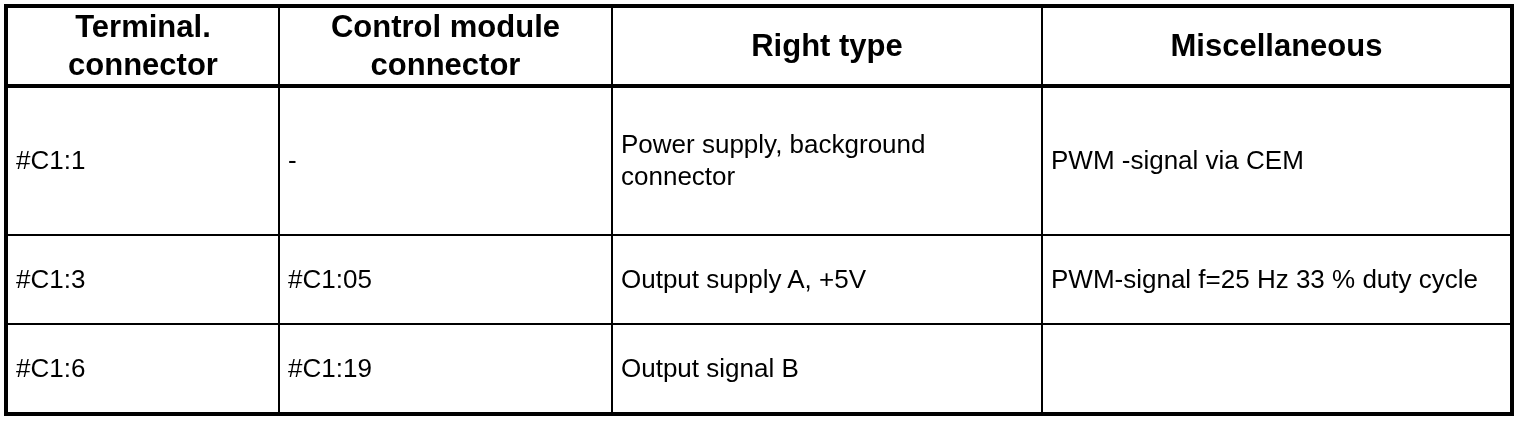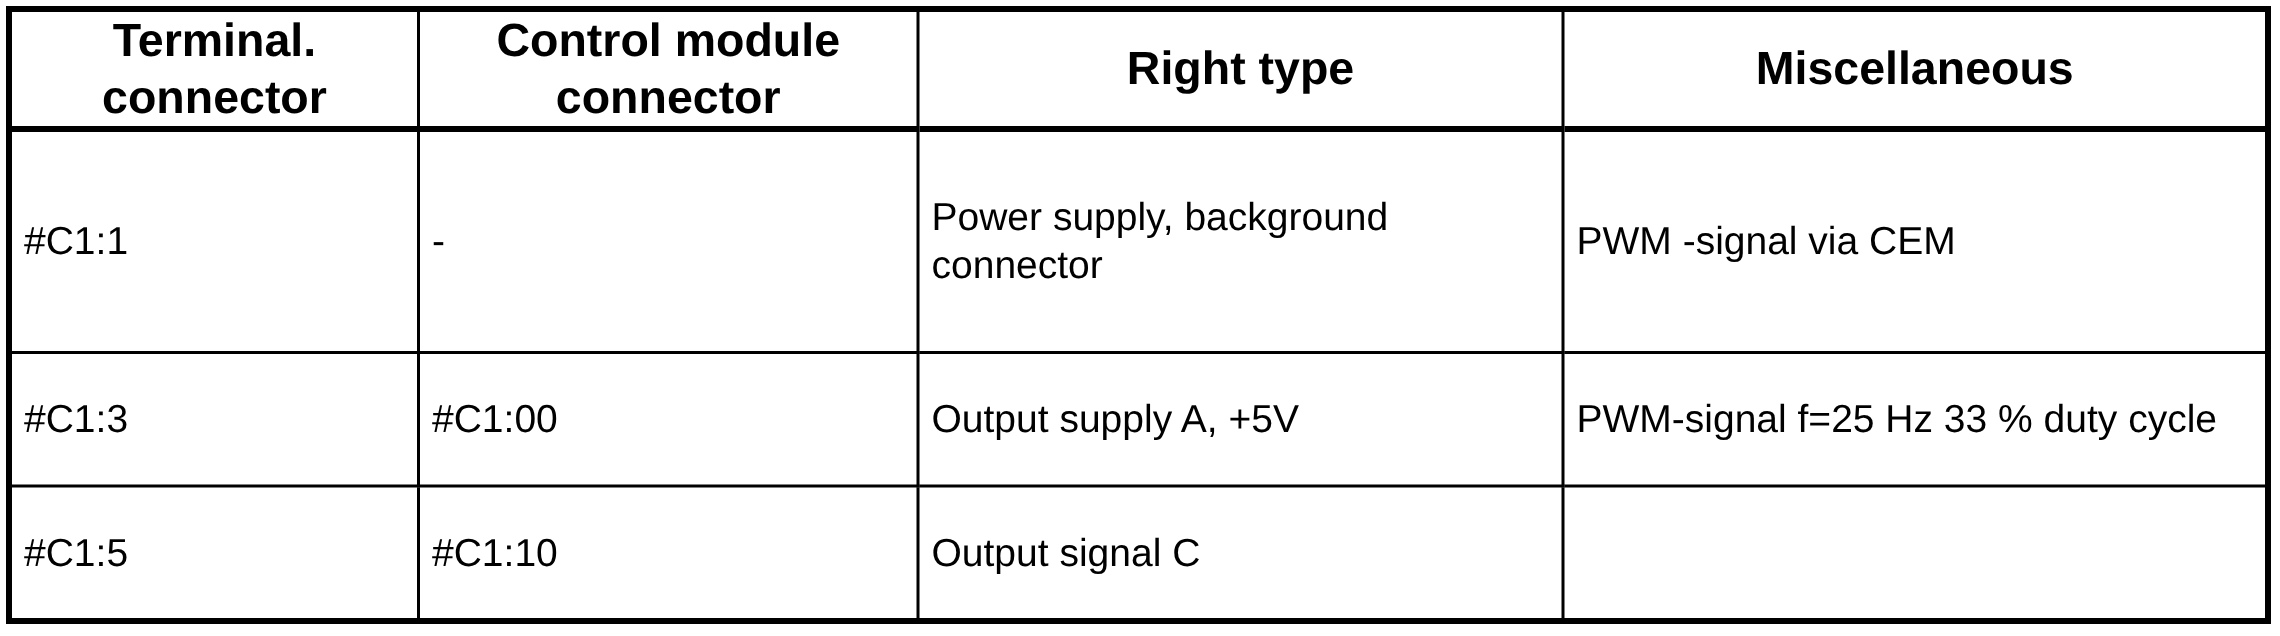--- a/index.html
+++ b/index.html
@@ -86,25 +86,25 @@
     </thead>
     <tbody>
       <tr class="r-short">
         <td>#C1:1</td>
         <td>-</td>
         <td>Power supply, background connector</td>
         <td>PWM -signal via CEM</td>
       </tr>
       <tr class="r-short">
         <td>#C1:3</td>
-        <td>#C1:00</td>
+        <td>#C1:05</td>
         <td>Output supply A, +5V</td>
         <td>PWM-signal f=25 Hz 33 % duty cycle</td>
       </tr>
       <tr class="r-short">
-        <td>#C1:5</td>
-        <td>#C1:10</td>
-        <td>Output signal C</td>
+        <td>#C1:6</td>
+        <td>#C1:19</td>
+        <td>Output signal B</td>
         <td></td>
       </tr>
     </tbody>
   </table>
 </div>
 
 </body></html>

